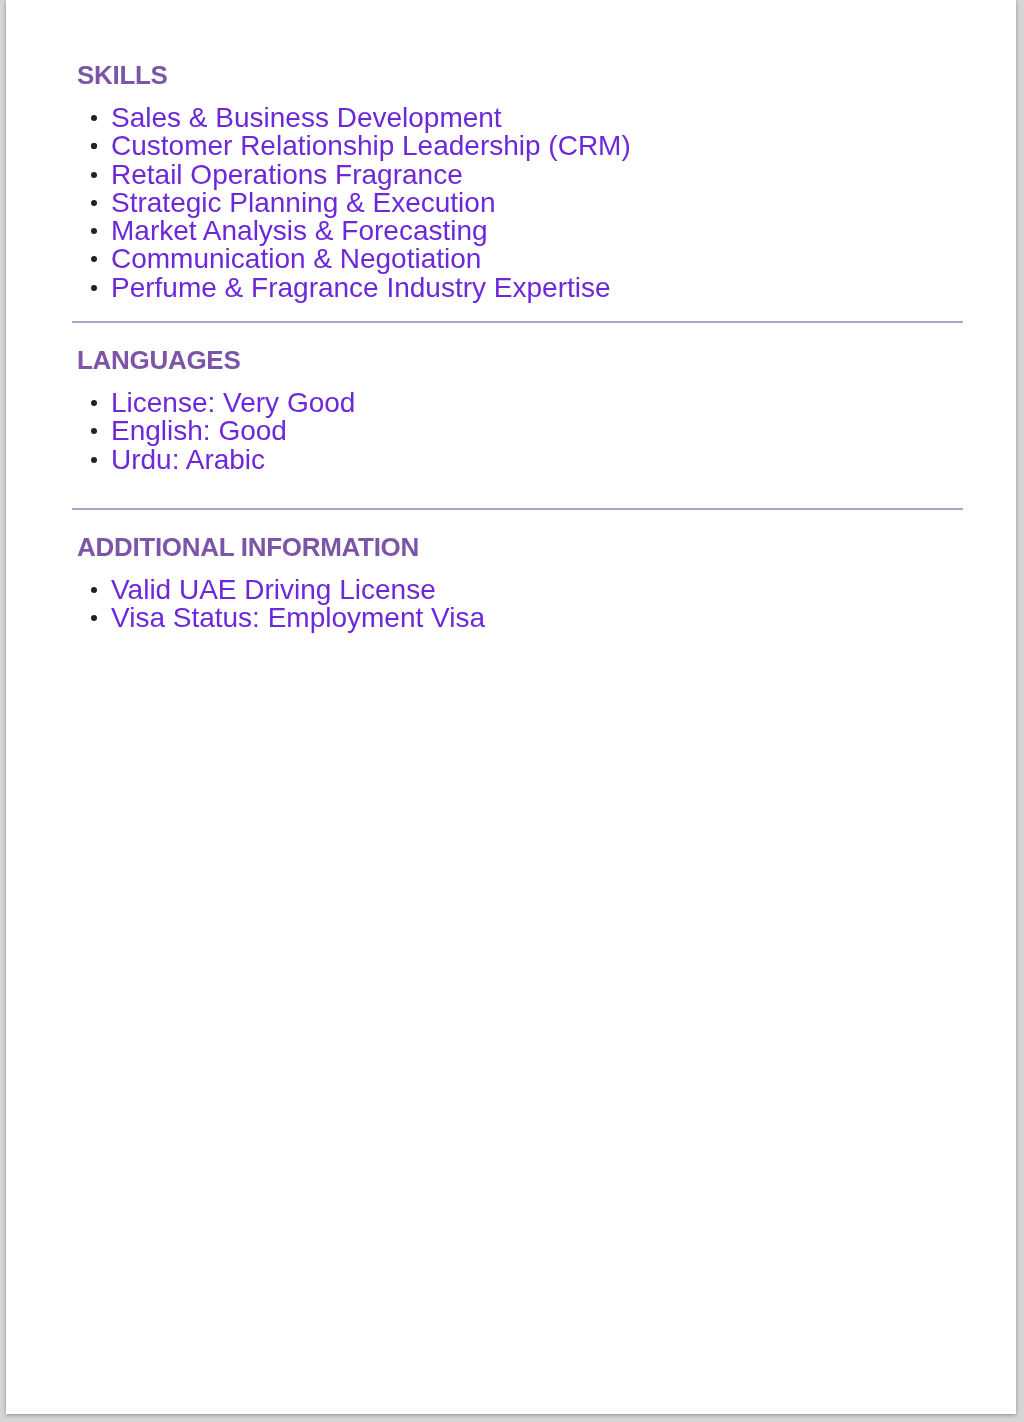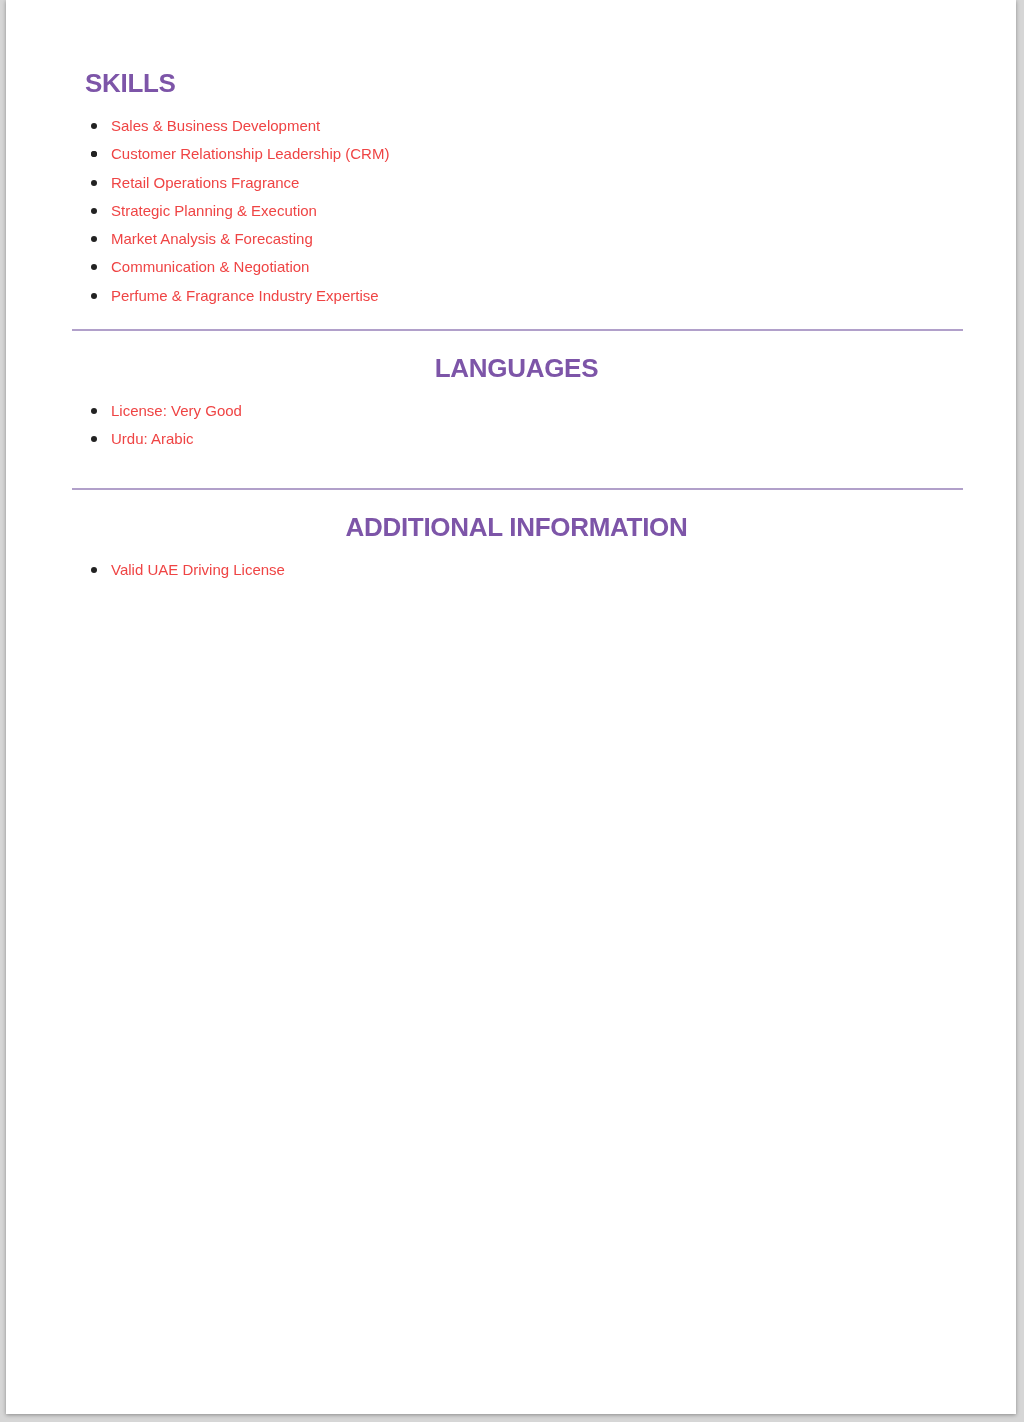--- a/index.html
+++ b/index.html
@@ -21,37 +21,37 @@
     width: 1010px;
     height: 1414px;
     background: #ffffff;
     box-shadow: 0 1px 4px rgba(0,0,0,0.35);
   }
   .content {
     padding-left: 71px;
     padding-right: 60px;
   }
   h2.section-title {
-    margin: 8px;
+    margin: 0;
     font-size: 26px;
     line-height: 26px;
     font-weight: 700;
     letter-spacing: -0.3px;
     color: #7d55a8;
   }
   h2.first {
     padding-top: 62px;
   }
   ul.bullet-list {
     list-style: none;
     margin: 16px 0 0 0;
     padding: 0;
-    font-size: 15px;
+    font-size: 28px;
     line-height: 28.3px;
-    color: #ef4444;
+    color: #6d28d9;
   }
   ul.bullet-list li {
     position: relative;
     padding-left: 34px;
   }
   ul.bullet-list .dot {
     position: absolute;
     left: 14px;
     top: 11px;
     width: 6px;
@@ -64,21 +64,20 @@
     border-top: 2px solid #b1a0ca;
     margin: 19px 0 0 -5px;
     width: 891px;
     height: 0;
   }
   hr.divider.after-languages {
     margin-top: 34px;
   }
   h2.after-divider {
     margin-top: 24px;
-    text-align: center;
   }
 </style>
 </head>
 <body>
 
 <div class="page">
   <div class="content">
 
     <section>
       <h2 class="section-title first">SKILLS</h2>
@@ -92,26 +91,28 @@
         <li><span class="dot"></span><span>Communication &amp; Negotiation</span></li>
         <li><span class="dot"></span><span>Perfume &amp; Fragrance Industry Expertise</span></li>
       </ul>
       <hr class="divider">
     </section>
 
     <section>
       <h2 class="section-title after-divider">LANGUAGES</h2>
       <ul class="bullet-list">
         <li><span class="dot"></span><span>License: Very Good</span></li>
+        <li><span class="dot"></span><span>English: Good</span></li>
         <li><span class="dot"></span><span>Urdu: Arabic</span></li>
       </ul>
       <hr class="divider after-languages">
     </section>
 
     <section>
       <h2 class="section-title after-divider">ADDITIONAL INFORMATION</h2>
       <ul class="bullet-list">
         <li><span class="dot"></span><span>Valid UAE Driving License</span></li>
+        <li><span class="dot"></span><span>Visa Status: Employment Visa</span></li>
       </ul>
     </section>
 
   </div>
 </div>
 
 </body></html>

